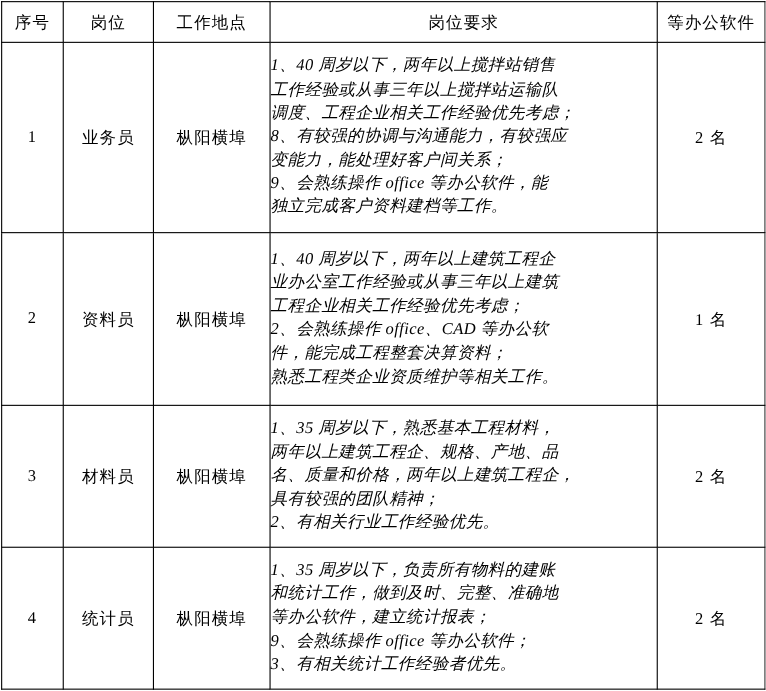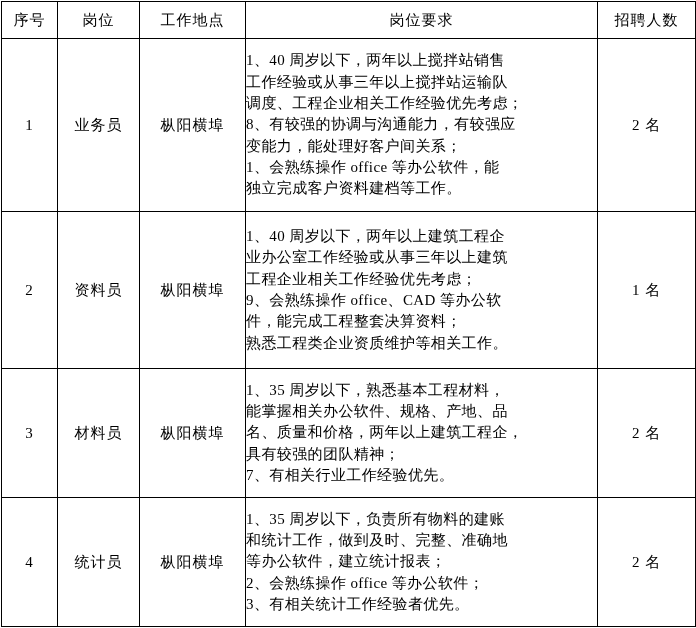--- a/index.html
+++ b/index.html
@@ -53,20 +53,21 @@
   td.req {
     text-align: left;
     padding: 6px 8px 6px 9px;
     font-size: 15px;
     line-height: 1.42;
     letter-spacing: 0.4px;
   }
   .req-line {
     display: block;
     white-space: pre-wrap;
+    font-style: italic;
   }
   tbody tr.r1 td { height: 172px; }
   tbody tr.r2 td { height: 156px; }
   tbody tr.r3 td { height: 128px; }
   tbody tr.r4 td { height: 128px; }
 </style>
 </head>
 <body>
 
 <div class="page">
@@ -77,74 +78,74 @@
       <col class="c-place">
       <col class="c-req">
       <col class="c-count">
     </colgroup>
     <thead>
       <tr>
         <th>序号</th>
         <th>岗位</th>
         <th>工作地点</th>
         <th>岗位要求</th>
-        <th>招聘人数</th>
+        <th>等办公软件</th>
       </tr>
     </thead>
     <tbody>
       <tr class="r1">
         <td class="idx">1</td>
         <td class="post">业务员</td>
         <td class="place">枞阳横埠</td>
         <td class="req">
           <span class="req-line">1、40 周岁以下，两年以上搅拌站销售</span>
           <span class="req-line">工作经验或从事三年以上搅拌站运输队</span>
           <span class="req-line">调度、工程企业相关工作经验优先考虑；</span>
           <span class="req-line">8、有较强的协调与沟通能力，有较强应</span>
           <span class="req-line">变能力，能处理好客户间关系；</span>
-          <span class="req-line">1、会熟练操作 office 等办公软件，能</span>
+          <span class="req-line">9、会熟练操作 office 等办公软件，能</span>
           <span class="req-line">独立完成客户资料建档等工作。</span>
         </td>
         <td class="count">2 名</td>
       </tr>
       <tr class="r2">
         <td class="idx">2</td>
         <td class="post">资料员</td>
         <td class="place">枞阳横埠</td>
         <td class="req">
           <span class="req-line">1、40 周岁以下，两年以上建筑工程企</span>
           <span class="req-line">业办公室工作经验或从事三年以上建筑</span>
           <span class="req-line">工程企业相关工作经验优先考虑；</span>
-          <span class="req-line">9、会熟练操作 office、CAD 等办公软</span>
+          <span class="req-line">2、会熟练操作 office、CAD 等办公软</span>
           <span class="req-line">件，能完成工程整套决算资料；</span>
           <span class="req-line">熟悉工程类企业资质维护等相关工作。</span>
         </td>
         <td class="count">1 名</td>
       </tr>
       <tr class="r3">
         <td class="idx">3</td>
         <td class="post">材料员</td>
         <td class="place">枞阳横埠</td>
         <td class="req">
           <span class="req-line">1、35 周岁以下，熟悉基本工程材料，</span>
-          <span class="req-line">能掌握相关办公软件、规格、产地、品</span>
+          <span class="req-line">两年以上建筑工程企、规格、产地、品</span>
           <span class="req-line">名、质量和价格，两年以上建筑工程企，</span>
           <span class="req-line">具有较强的团队精神；</span>
-          <span class="req-line">7、有相关行业工作经验优先。</span>
+          <span class="req-line">2、有相关行业工作经验优先。</span>
         </td>
         <td class="count">2 名</td>
       </tr>
       <tr class="r4">
         <td class="idx">4</td>
         <td class="post">统计员</td>
         <td class="place">枞阳横埠</td>
         <td class="req">
           <span class="req-line">1、35 周岁以下，负责所有物料的建账</span>
           <span class="req-line">和统计工作，做到及时、完整、准确地</span>
           <span class="req-line">等办公软件，建立统计报表；</span>
-          <span class="req-line">2、会熟练操作 office 等办公软件；</span>
+          <span class="req-line">9、会熟练操作 office 等办公软件；</span>
           <span class="req-line">3、有相关统计工作经验者优先。</span>
         </td>
         <td class="count">2 名</td>
       </tr>
     </tbody>
   </table>
 </div>
 
 </body></html>

